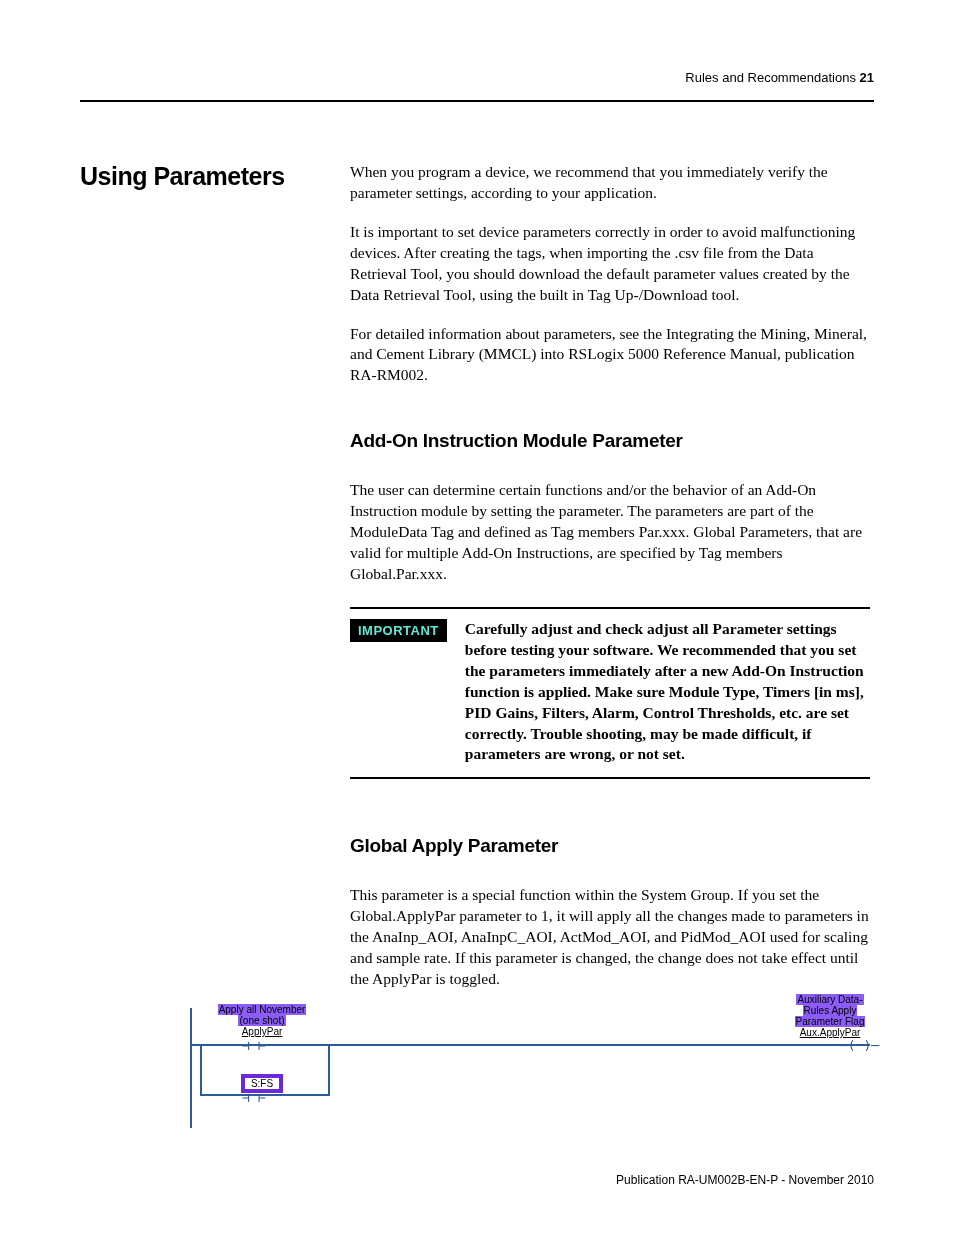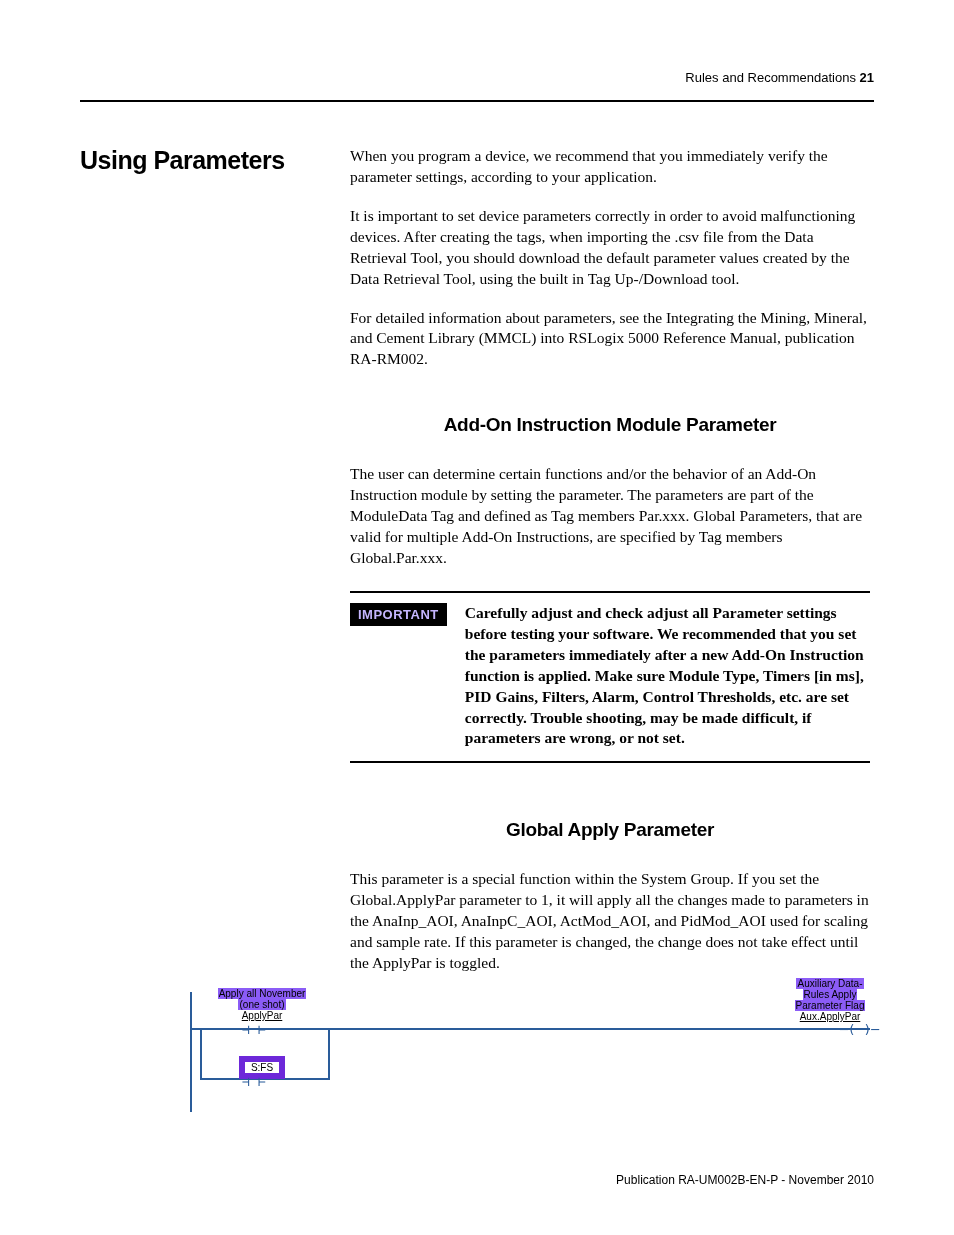--- a/index.html
+++ b/index.html
@@ -2,28 +2,28 @@
 <html><head>
 <meta charset="utf-8">
 <style>
   * { box-sizing: border-box; margin: 0; padding: 0; }
   html, body { width: 954px; height: 1235px; background: #fff; font-family: Georgia, 'Times New Roman', serif; color: #000; }
   .page { position: relative; width: 954px; height: 1235px; padding: 70px 80px 0 80px; }
   .header-area { position: relative; height: 28px; }
   .header-text { position: absolute; right: 0; top: 0; font-family: Arial, Helvetica, sans-serif; font-size: 13px; }
   .header-page { font-weight: bold; }
   .header-rule { border: none; border-top: 2px solid #000; margin-top: 2px; }
-  .content { position: relative; margin-top: 44px; }
+  .content { position: relative; margin-top: 60px; }
   .left-col { position: absolute; left: 0; top: 0; width: 255px; }
   .section-title { font-family: Arial, Helvetica, sans-serif; font-weight: bold; font-size: 25px; letter-spacing: -0.5px; }
   .right-col { margin-left: 270px; width: 520px; }
   .para { font-size: 15.5px; line-height: 1.35; margin-bottom: 18px; }
-  .subhead { font-family: Arial, Helvetica, sans-serif; font-weight: bold; font-size: 19px; margin-top: 44px; margin-bottom: 28px; letter-spacing: -0.3px; text-align: center; }
+  .subhead { font-family: Arial, Helvetica, sans-serif; font-weight: bold; font-size: 19px; margin-top: 44px; margin-bottom: 28px; letter-spacing: -0.3px; }
   .callout { margin-top: 22px; border-top: 2px solid #000; border-bottom: 2px solid #000; padding: 10px 0 12px 0; display: flex; align-items: flex-start; }
-  .callout-label { background: #000; color: #c4b5fd; font-family: Arial, Helvetica, sans-serif; font-weight: bold; font-size: 13px; padding: 4px 8px; letter-spacing: 0.5px; flex: 0 0 auto; }
+  .callout-label { background: #000; color: #5eead4; font-family: Arial, Helvetica, sans-serif; font-weight: bold; font-size: 13px; padding: 4px 8px; letter-spacing: 0.5px; flex: 0 0 auto; }
   .callout-body { font-size: 15.5px; line-height: 1.35; margin-left: 18px; font-weight: bold; }
   .diagram { position: relative; margin-top: 18px; height: 120px; width: 794px; }
   .rung-left { position: absolute; left: 110px; top: 0; width: 2px; height: 120px; background: #2a5c9a; }
   .rung-top { position: absolute; left: 110px; top: 36px; height: 2px; background: #2a5c9a; }
   .ladder-text { position: absolute; font-family: Arial, Helvetica, sans-serif; font-size: 10px; text-align: center; line-height: 1.1; }
   .hl { background: #8b5cf6; padding: 0 1px; }
   .tagname { text-decoration: underline; }
   .contact { position: absolute; font-family: monospace; font-size: 13px; color: #2a5c9a; }
   .coil { position: absolute; font-family: monospace; font-size: 13px; color: #2a5c9a; }
   .footer { position: absolute; right: 80px; bottom: 48px; font-family: Arial, Helvetica, sans-serif; font-size: 12px; }
@@ -72,21 +72,21 @@
       <div style="position:absolute; left:120px; top:36px; width:130px; height:52px; border-left:2px solid #2a5c9a; border-bottom:2px solid #2a5c9a; border-right:2px solid #2a5c9a;"></div>
 
       <div class="ladder-text" style="left:132px; top:-4px; width:100px;">
         <span class="hl">Apply all November</span><br>
         <span class="hl">(one shot)</span><br>
         <span class="tagname">ApplyPar</span>
       </div>
       <div class="contact" style="left:162px; top:30px;">⊣ ⊢</div>
 
       <div class="ladder-text" style="left:152px; top:70px; width:60px;">
-        <span style="border:6px solid #6d28d9; padding:0 6px;">S:FS</span>
+        <span style="border:4px solid #6d28d9; padding:0 6px;">S:FS</span>
       </div>
       <div class="contact" style="left:162px; top:82px;">⊣ ⊢</div>
 
       <div class="ladder-text" style="left:705px; top:-14px; width:90px;">
         <span class="hl">Auxiliary Data-</span><br>
         <span class="hl">Rules Apply</span><br>
         <span class="hl">Parameter Flag</span><br>
         <span class="tagname">Aux.ApplyPar</span>
       </div>
       <div class="coil" style="left:760px; top:30px;">─(&nbsp;)─</div>

